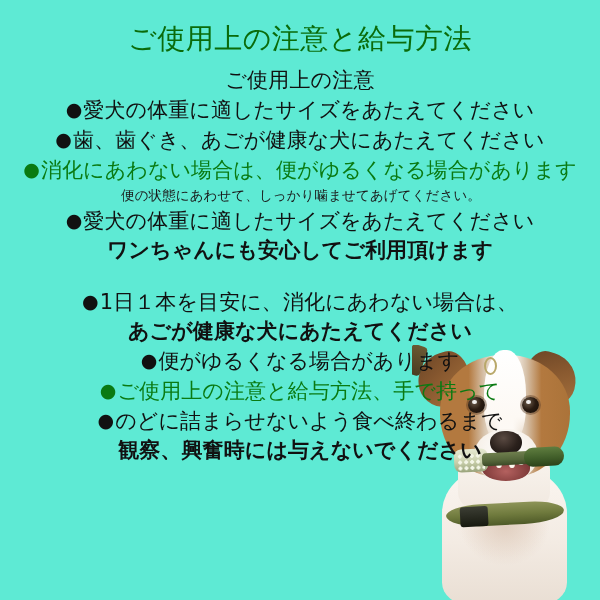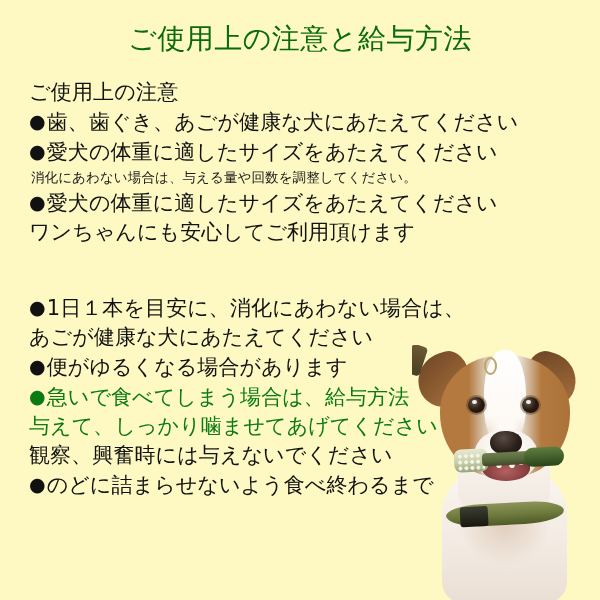--- a/index.html
+++ b/index.html
@@ -6,21 +6,21 @@
   html, body {
     margin: 0;
     padding: 0;
     background: #ffffff;
   }
 
   #page {
     position: relative;
     width: 600px;
     height: 600px;
-    background: #fef9c3;
+    background: #5eead4;
     overflow: hidden;
     font-family: "DejaVu Sans", "Liberation Sans", sans-serif;
     -webkit-font-smoothing: antialiased;
   }
 
   
   .title {
     position: absolute;
     left: 0;
     top: 22px;
@@ -34,21 +34,21 @@
   }
 
   
   .content {
     position: absolute;
     left: 17px;
     top: 66px;
     width: 566px;
   }
 
-  .section { margin: 12px; }
+  .section { margin: 0; text-align: center; }
 
   .section-heading {
     font-size: 21px;
     line-height: 29px;
     color: #111111;
     letter-spacing: 0.2px;
     white-space: nowrap;
   }
 
   .line {
@@ -64,21 +64,21 @@
 
   
   .bullet::before {
     content: "\25CF";
     font-size: 19px;
     margin-right: 1px;
     vertical-align: 1px;
   }
 
   
-  .cont { padding-left: 0; }
+  .cont { padding-left: 0; font-weight: bold; }
 
   .note {
     font-size: 13.5px;
     line-height: 21px;
     color: #1a1a1a;
     letter-spacing: 0.1px;
     white-space: nowrap;
     padding-left: 2px;
   }
 
@@ -354,46 +354,46 @@
       <div class="collar-ring"></div>
       <div class="collar-strap"></div>
     </div>
   </div>
 
   <div class="content">
 
     <div class="section">
       <div class="section-heading">ご使用上の注意</div>
 
+      <div class="line bullet">愛犬の体重に適したサイズをあたえてください</div>
+
       <div class="line bullet">歯、歯ぐき、あごが健康な犬にあたえてください</div>
 
-      <div class="line bullet">愛犬の体重に適したサイズをあたえてください</div>
-
-
-      <div class="note">消化にあわない場合は、与える量や回数を調整してください。</div>
+      <div class="line bullet green">消化にあわない場合は、便がゆるくなる場合があります</div>
+
+      <div class="note">便の状態にあわせて、しっかり噛ませてあげてください。</div>
 
       <div class="line bullet">愛犬の体重に適したサイズをあたえてください</div>
 
       <div class="line cont">ワンちゃんにも安心してご利用頂けます</div>
     </div>
 
     <div class="gap"></div>
 
     <div class="section">
 
       <div class="line bullet">1日１本を目安に、消化にあわない場合は、</div>
 
       <div class="line cont">あごが健康な犬にあたえてください</div>
 
       <div class="line bullet">便がゆるくなる場合があります</div>
 
 
-      <div class="line bullet green">急いで食べてしまう場合は、給与方法</div>
-
-      <div class="line cont green">与えて、しっかり噛ませてあげてください</div>
+      <div class="line bullet green">ご使用上の注意と給与方法、手で持って</div>
+
+
+      <div class="line bullet">のどに詰まらせないよう食べ終わるまで</div>
 
       <div class="line cont">観察、興奮時には与えないでください</div>
-
-      <div class="line bullet">のどに詰まらせないよう食べ終わるまで</div>
     </div>
 
   </div>
 </div>
 
 </body></html>

